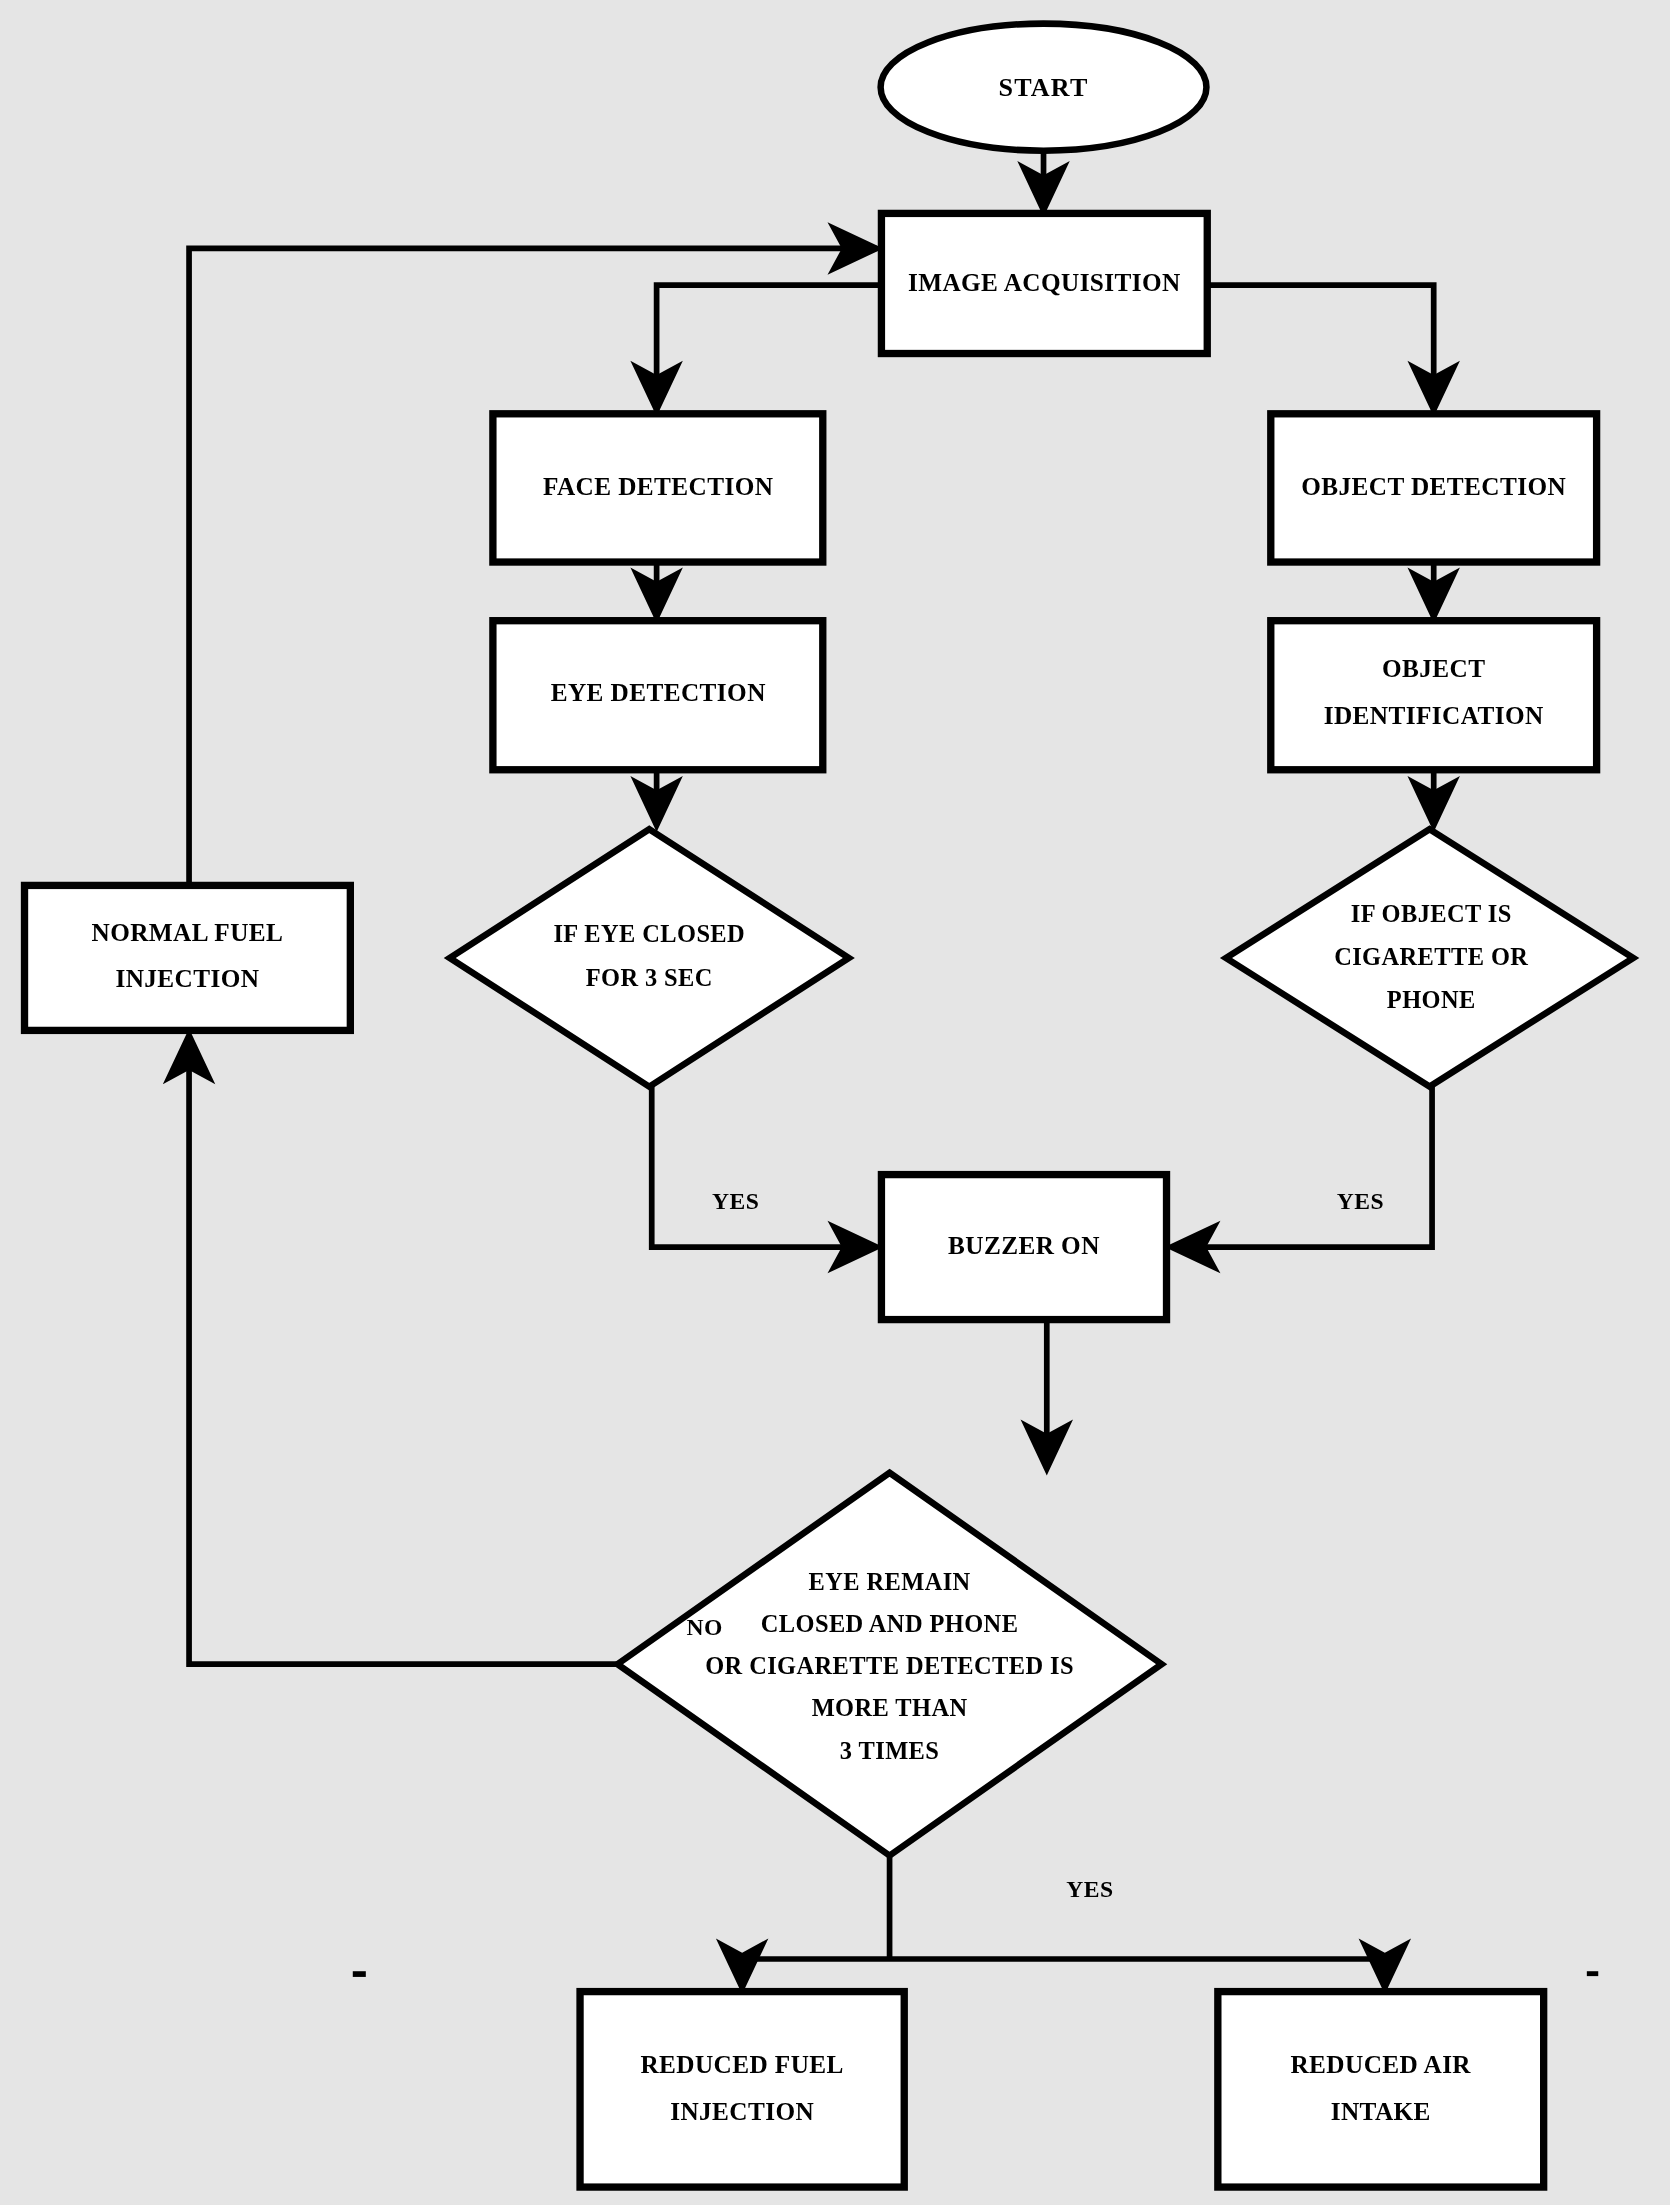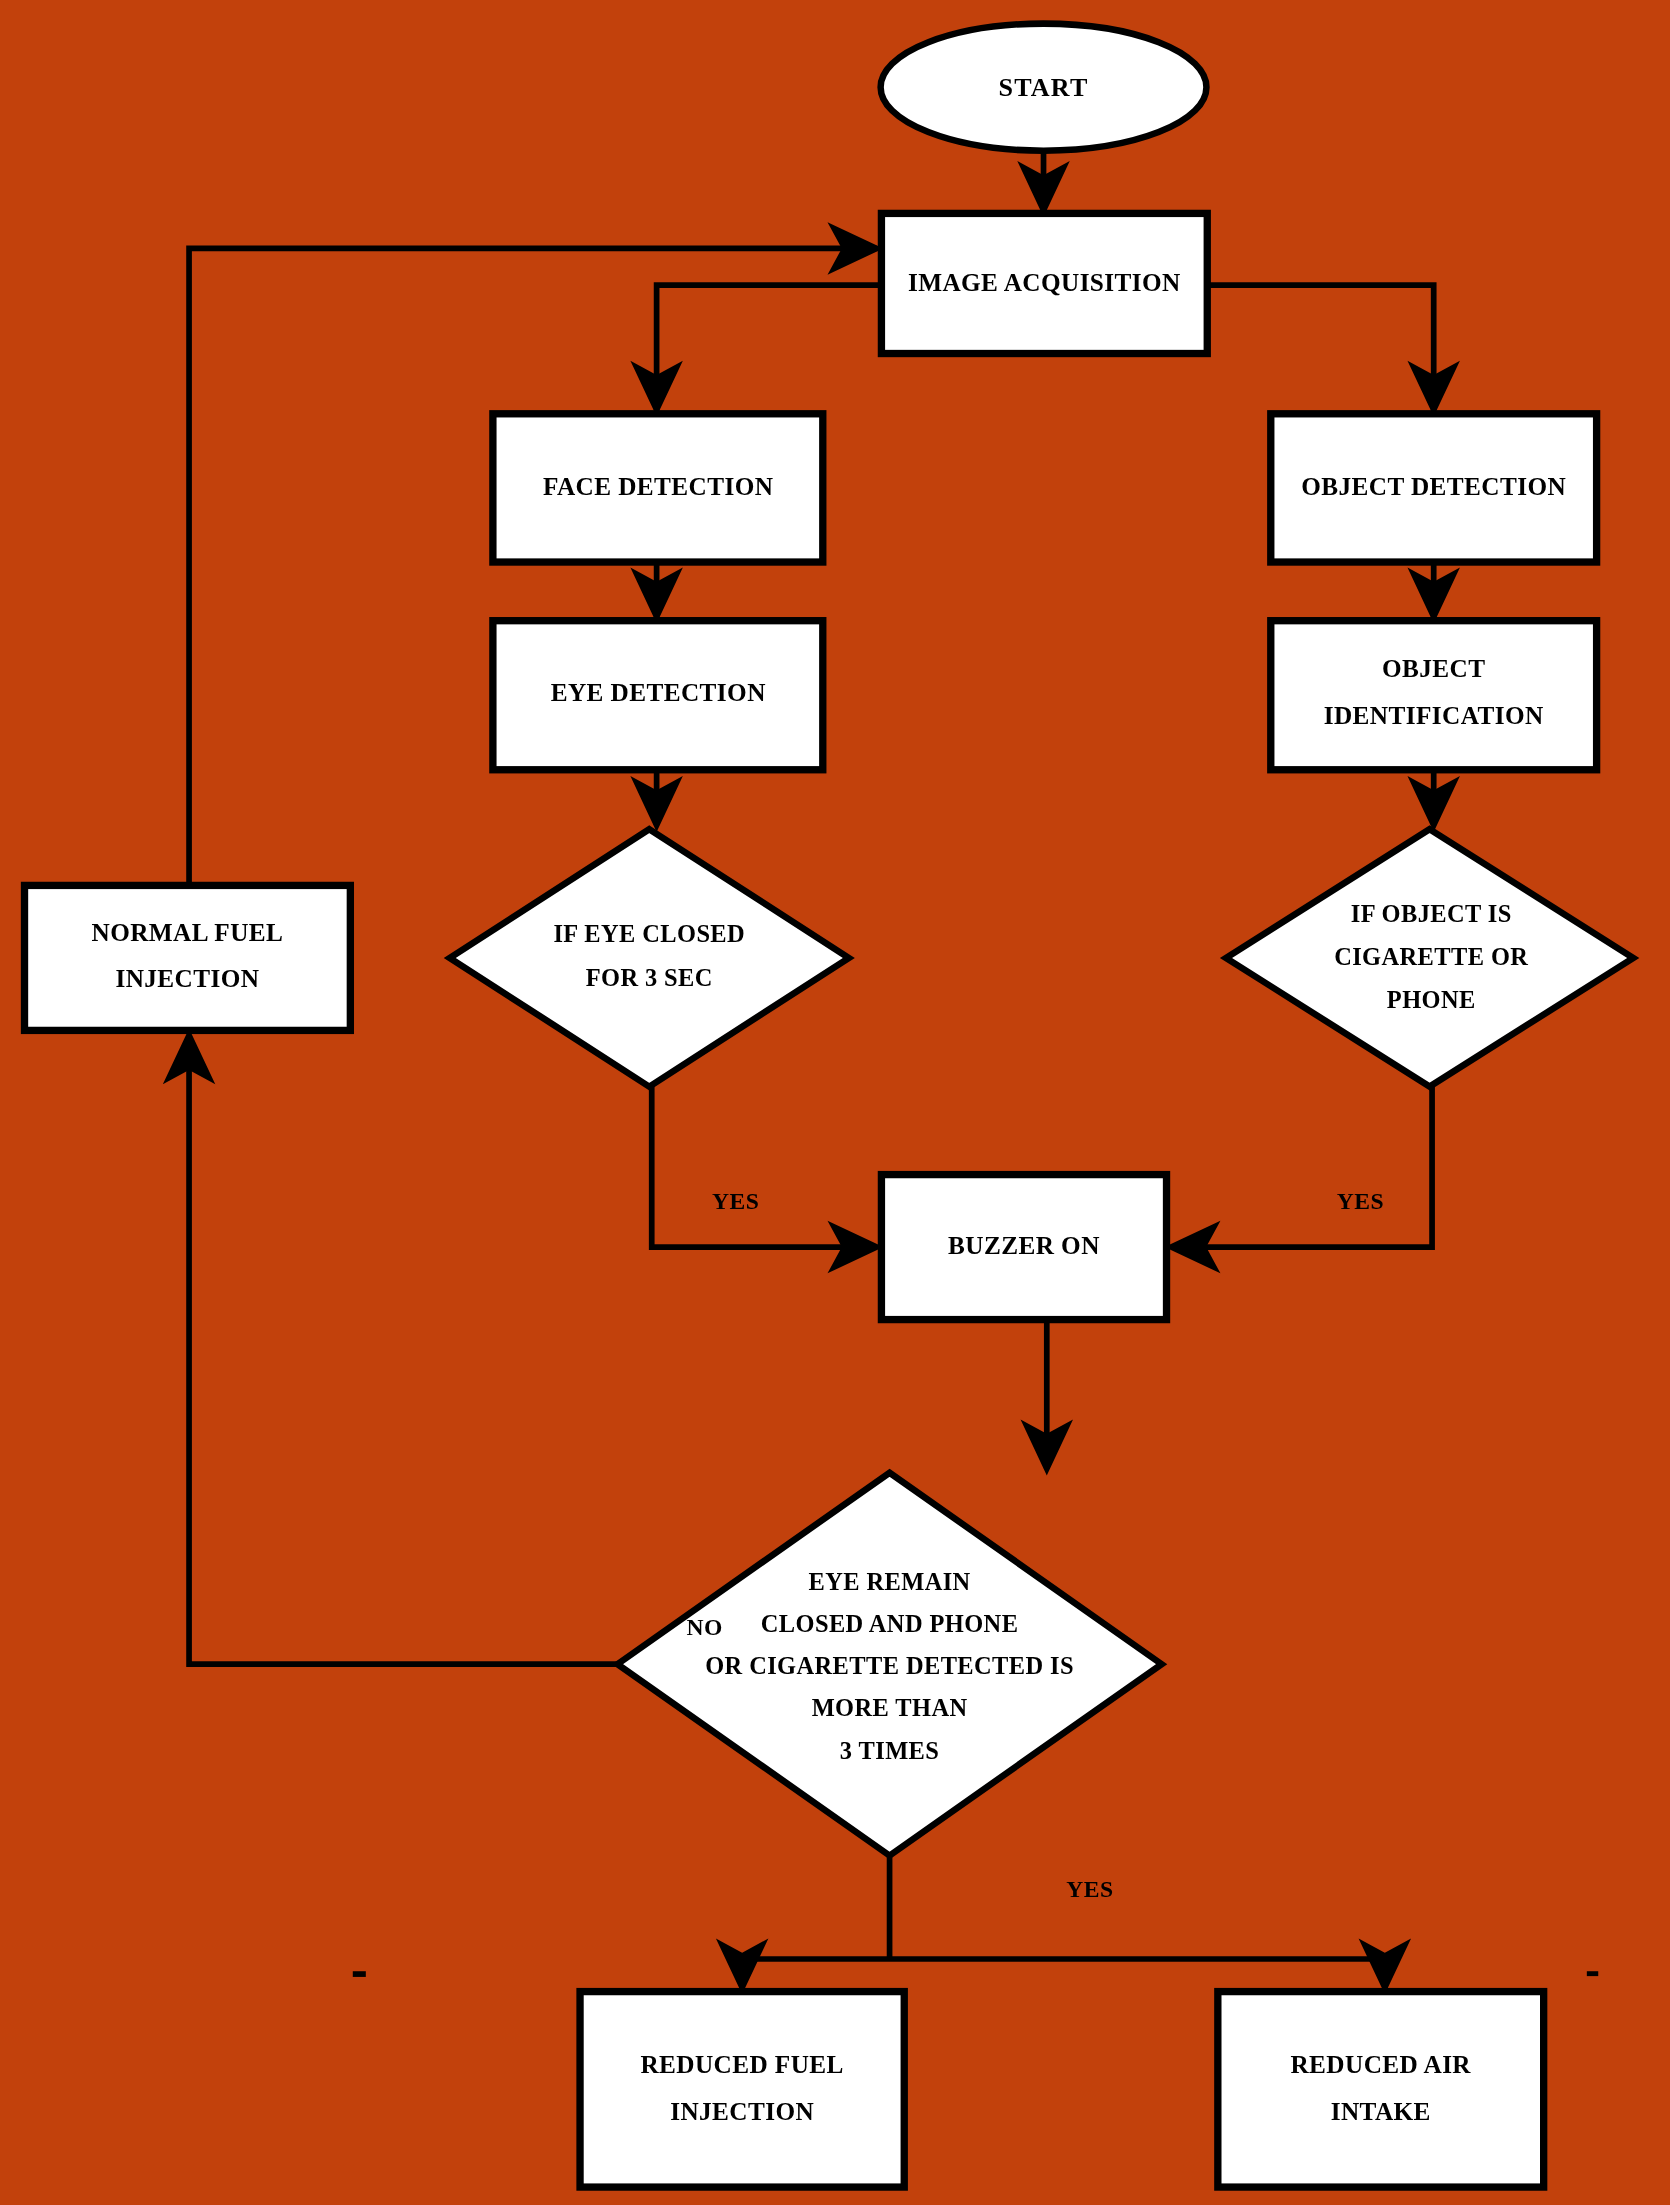--- a/index.html
+++ b/index.html
@@ -8,21 +8,21 @@
     padding: 0;
     background: #ffffff;
   }
   body {
     font-family: "Liberation Serif", "DejaVu Serif", serif;
   }
   #stage {
     position: relative;
     width: 1670px;
     height: 2205px;
-    background: #c2410c;
+    background: #e5e5e5;
     overflow: hidden;
   }
   svg#flow-svg {
     position: absolute;
     left: 0;
     top: 0;
     width: 1670px;
     height: 2205px;
   }
   .node-text {

